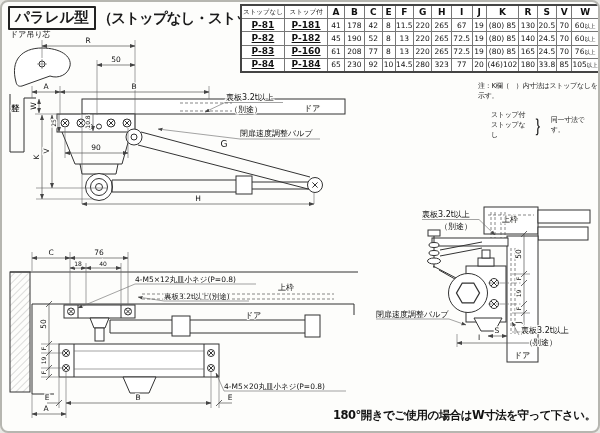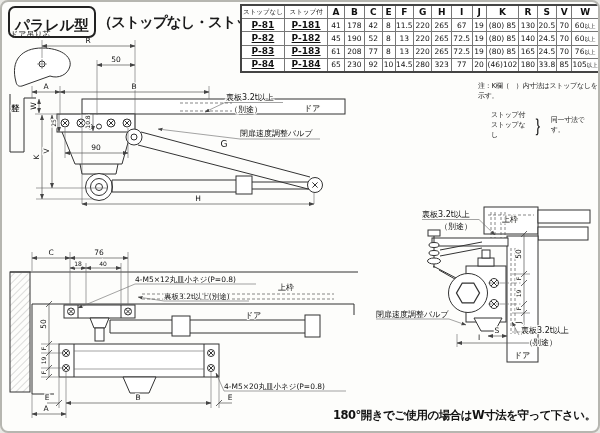--- a/index.html
+++ b/index.html
@@ -1,20 +1,20 @@
 <!DOCTYPE html>
 <html><head>
 <meta charset="utf-8">
 <style>
   html,body{margin:0;padding:0;background:#e8e8e4;font-family:"DejaVu Sans","Liberation Sans",sans-serif;}
   .page{position:relative;width:600px;height:433px;background:#fdfdfb;border:2px solid #b6b6b0;border-radius:8px;overflow:hidden;box-sizing:border-box;}
   .abs{position:absolute;}
   
   .title{top:4px;left:6px;display:flex;align-items:center;gap:2px;color:#1a1a1a;}
-  .title .box{border:2px solid #222;border-radius:7px;padding:8px 5px 1px 5px;font-weight:bold;font-size:14.5px;}
+  .title .box{border:2px solid #222;border-radius:1px;padding:0 5px 1px 5px;font-weight:bold;font-size:14.5px;}
   .title .rest{font-weight:bold;font-size:14.5px;letter-spacing:-1px;}
   
   .spec{top:2px;left:238px;width:360px;}
   table{border-collapse:collapse;width:360px;table-layout:fixed;background:#fff;}
   th,td{border:1px solid #777;text-align:center;padding:0;height:12.2px;line-height:1;font-size:7.5px;color:#111;overflow:hidden;white-space:nowrap;}
   table{border:2px solid #444;}
   th{font-size:9px;font-weight:bold;}
   th.mh{font-size:6.5px;font-weight:normal;}
   td.model{font-size:9px;font-weight:bold;text-decoration:underline;}
   td small{font-size:5.5px;}
@@ -430,21 +430,21 @@
             <td>72.5</td>
             <td>19</td>
             <td>(80) 85</td>
             <td>140</td>
             <td>24.5</td>
             <td>70</td>
             <td><span>60</span><small>以上</small></td>
           </tr>
           <tr>
             <td class="model">P-83</td>
-            <td class="model">P-183</td>
+            <td class="model">P-160</td>
             <td>61</td>
             <td>208</td>
             <td>77</td>
             <td>8</td>
             <td>13</td>
             <td>220</td>
             <td>265</td>
             <td>72.5</td>
             <td>19</td>
             <td>(80) 85</td>

